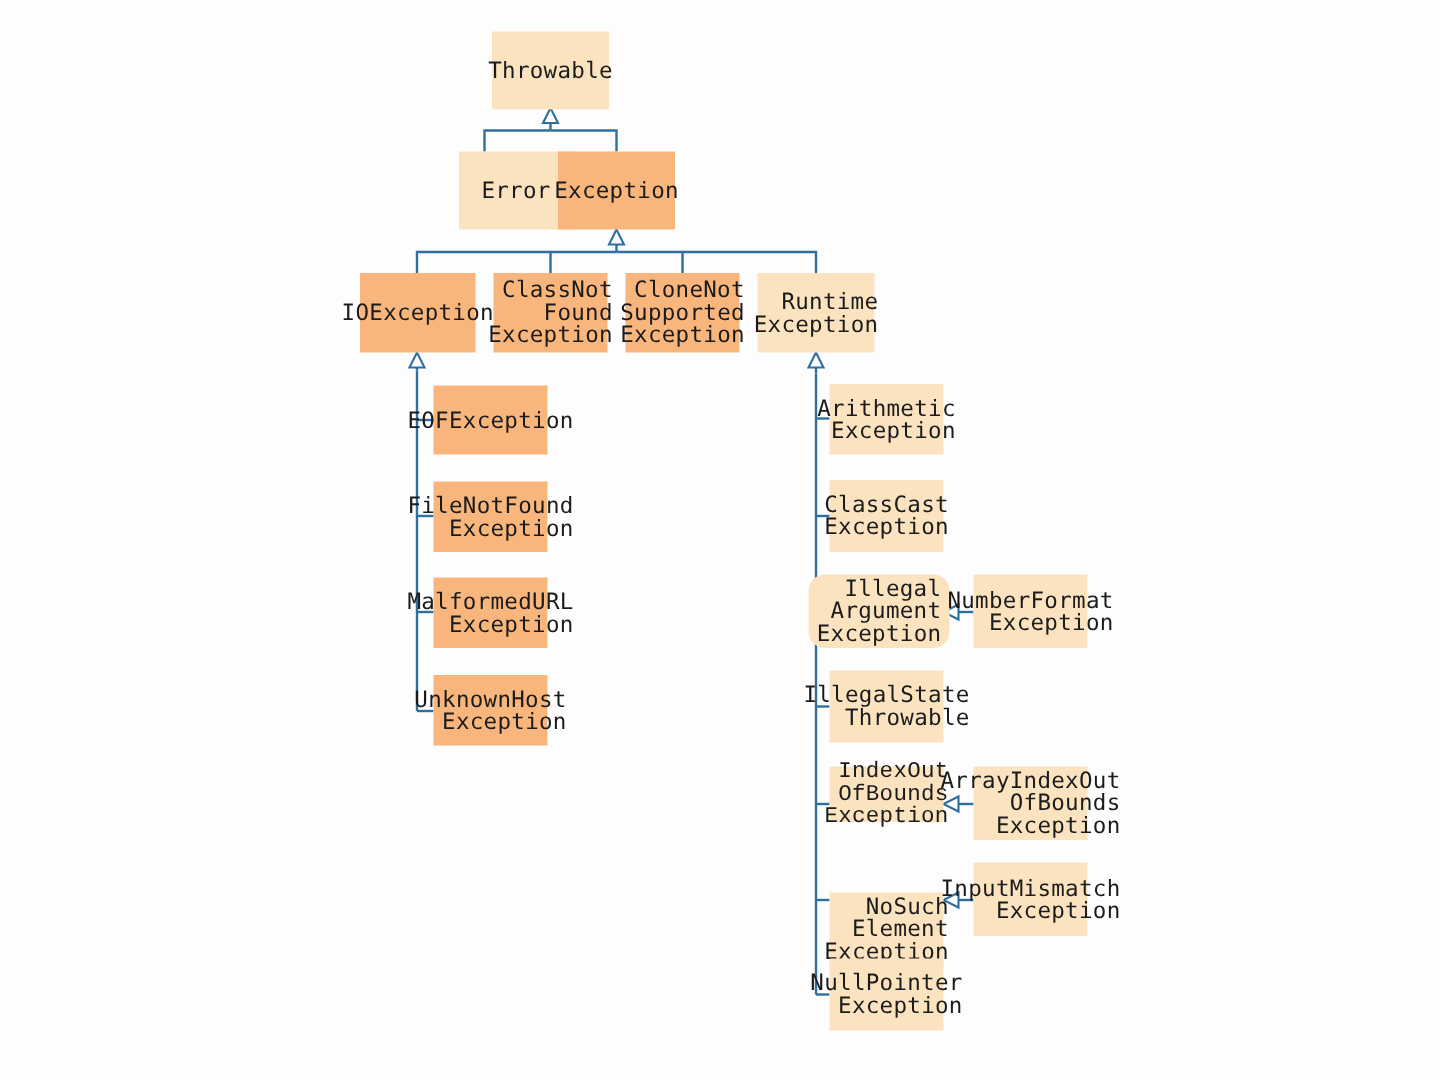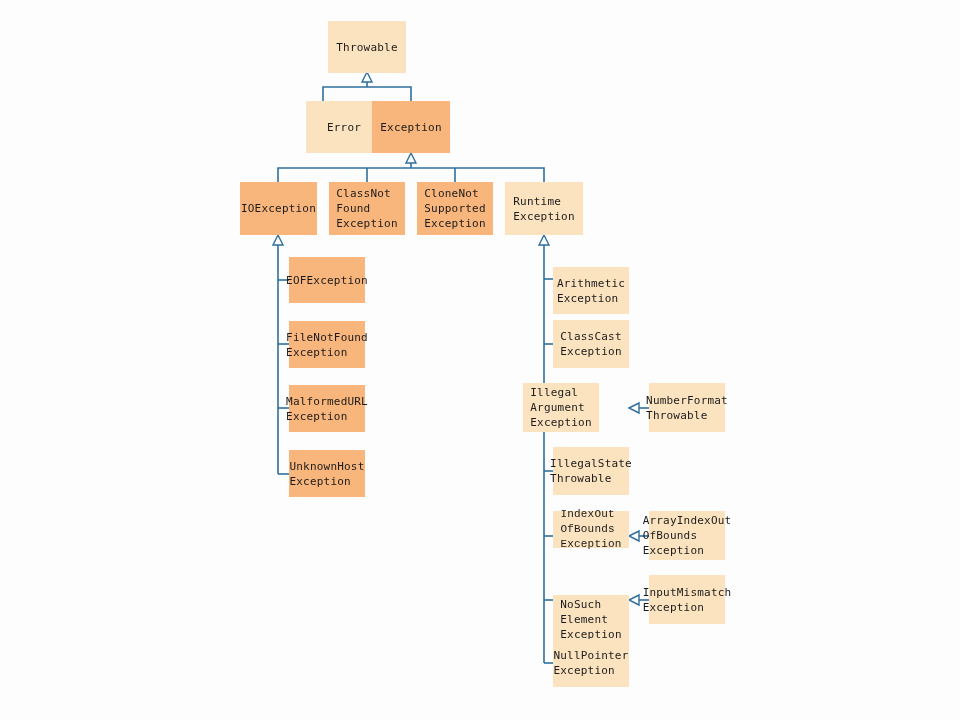--- a/index.html
+++ b/index.html
@@ -10,23 +10,23 @@
     overflow:hidden;
   }
   #diagram{position:relative;width:960px;height:720px;}
   #wires{position:absolute;left:0;top:0;width:960px;height:720px;}
   .node{
     position:absolute;
     box-sizing:border-box;
     display:flex;
     align-items:center;
     justify-content:center;
-    text-align:left;
+    text-align:right;
     color:#1b1b1b;
-    font-size:11px;
+    font-size:15px;
     line-height:15px;
     letter-spacing:0.2px;
     white-space:pre-line;
     padding:2px 20px;
   }
   .fill-light{background:#fbe3c0;}
   .fill-dark{background:#f8b67c;}
 </style>
 </head>
 <body>
@@ -91,38 +91,38 @@
 Exception</div>
       <div class="node fill-light" style="left: 505px; top: 182px; width: 78px; height: 53px;">Runtime
 Exception</div>
       <div class="node fill-dark" style="left: 289px; top: 257px; width: 76px; height: 46px;">EOFException</div>
       <div class="node fill-dark" style="left: 289px; top: 321px; width: 76px; height: 47px;">FileNotFound
 Exception</div>
       <div class="node fill-dark" style="left: 289px; top: 385px; width: 76px; height: 47px;">MalformedURL
 Exception</div>
       <div class="node fill-dark" style="left: 289px; top: 450px; width: 76px; height: 47px;">UnknownHost
 Exception</div>
-      <div class="node fill-light" style="left: 553px; top: 267px; width: 76px; height: 47px;">Arithmetic
+      <div class="node fill-light" style="left: 553px; top: 256px; width: 76px; height: 47px;">Arithmetic
 Exception</div>
       <div class="node fill-light" style="left: 553px; top: 320px; width: 76px; height: 48px;">ClassCast
 Exception</div>
-      <div class="node fill-light" style="left: 523px; top: 383px; width: 76px; height: 49px;">Illegal
+      <div class="node fill-light" style="left: 539px; top: 383px; width: 94px; height: 49px; border-radius: 11px;">Illegal
 Argument
 Exception</div>
       <div class="node fill-light" style="left: 553px; top: 447px; width: 76px; height: 48px;">IllegalState
 Throwable</div>
       <div class="node fill-light" style="left: 553px; top: 511px; width: 76px; height: 37px; font-family: Liberation Mono, monospace;">IndexOut
 OfBounds
 Exception</div>
       <div class="node fill-light" style="left: 553px; top: 575px; width: 76px; height: 49px; margin-top: 20px;">NoSuch
 Element
 Exception</div>
       <div class="node fill-light" style="left: 553px; top: 639px; width: 76px; height: 48px;">NullPointer
 Exception</div>
       <div class="node fill-light" style="left: 649px; top: 383px; width: 76px; height: 49px;">NumberFormat
-Throwable</div>
+Exception</div>
       <div class="node fill-light" style="left: 649px; top: 511px; width: 76px; height: 49px;">ArrayIndexOut
 OfBounds
 Exception</div>
       <div class="node fill-light" style="left: 649px; top: 575px; width: 76px; height: 49px;">InputMismatch
 Exception</div>
     </div>
 </div>
 
 </body></html>

